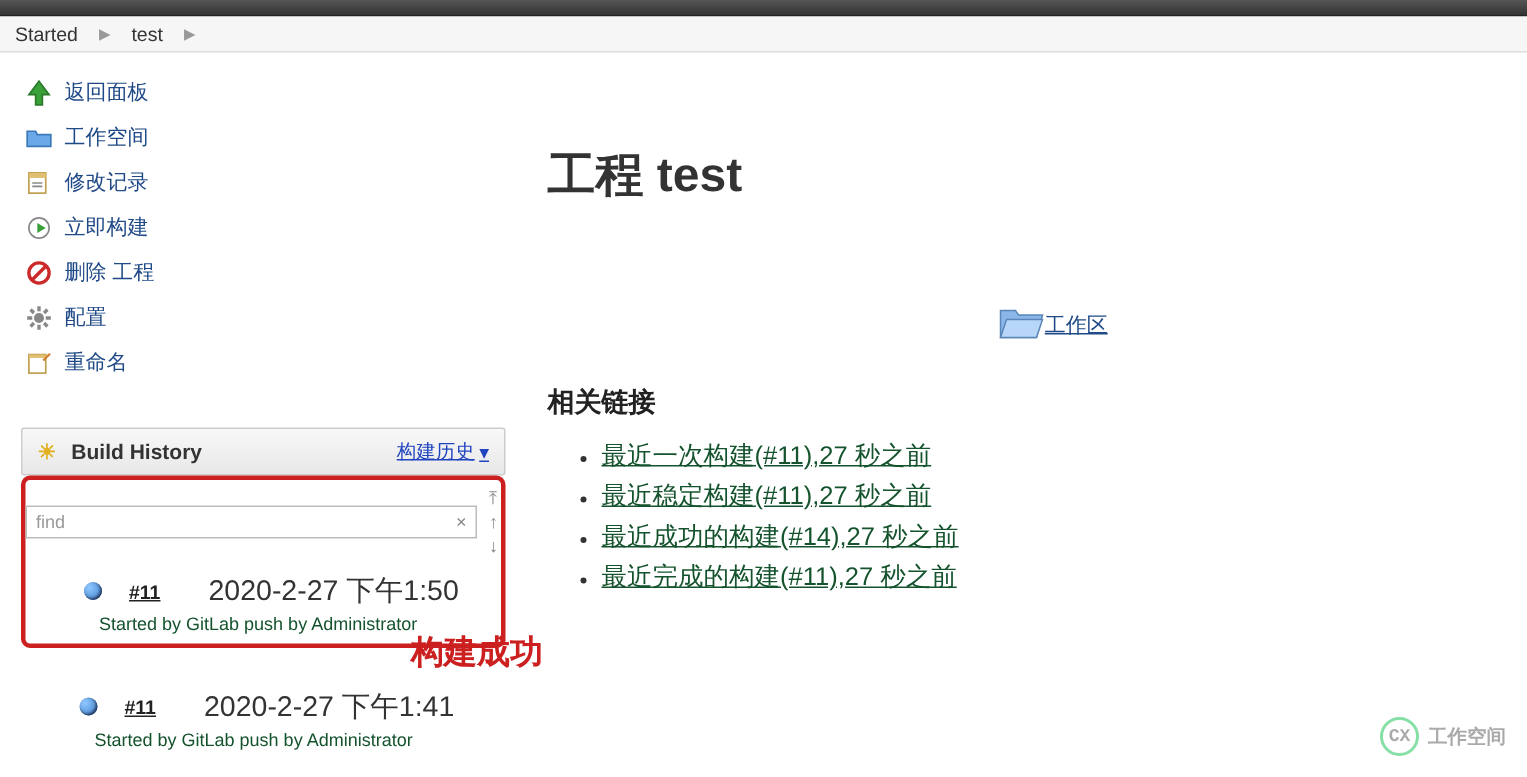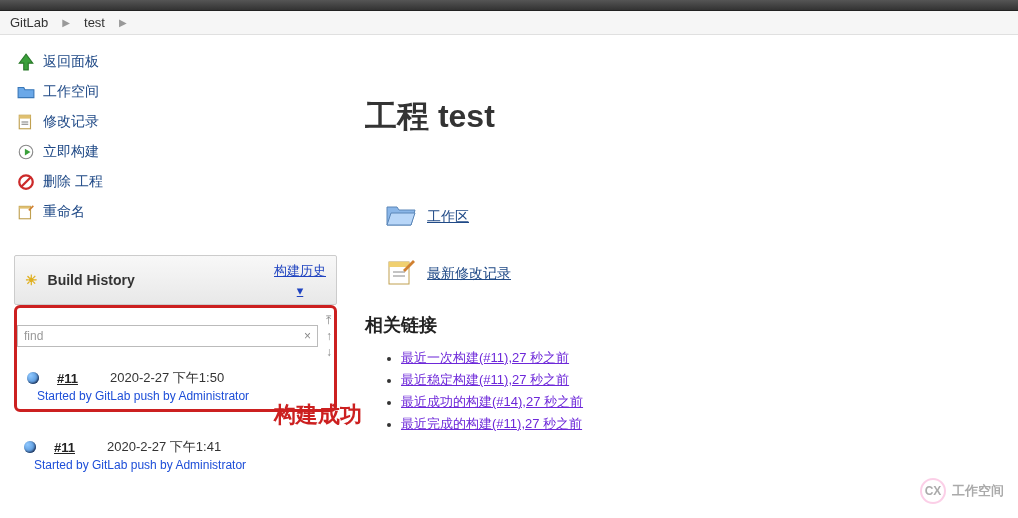--- a/index.html
+++ b/index.html
@@ -9,54 +9,54 @@
 .breadcrumb a { color:#333; text-decoration:none; }
 .breadcrumb .sep { color:#999; font-size:10px;}
 .layout { display:flex; }
 .sidebar { width: 345px; padding: 12px 8px 8px 14px; }
 .task { display:flex; align-items:center; gap:8px; padding:6px 3px; font-size:14px; color:#204a87; }
 .task a { color:#204a87; text-decoration:none; }
 .task-icon { width:18px; height:18px; display:inline-flex; align-items:center; justify-content:center; }
 .bh-panel { margin-top:28px; }
 .bh-header { background:linear-gradient(#f8f8f8,#e8e8e8); border:1px solid #ccc; padding:6px 10px; display:flex; align-items:center; justify-content:space-between; border-radius:2px;}
 .bh-title { font-weight:bold; color:#333; font-size:14px; display:flex; align-items:center; gap:10px;}
-.bh-trend { color:#2044c0; text-decoration:underline; font-size:13px; display:flex; align-items:center; gap:3px;flex-direction:column;}
+.bh-trend { color:#2044c0; text-decoration:underline; font-size:13px; display:flex; align-items:center; gap:3px;}
 .bh-find-row { display:flex; align-items:center; gap:6px; margin-top:3px;}
 .bh-find { flex:1; border:1px solid #bbb; padding:3px 6px; font-size:12px; color:#999; position:relative;}
 .bh-find .clear { position:absolute; right:6px; top:3px; color:#888;}
 .nav-arrows { display:flex; flex-direction:column; gap:2px; color:#888; font-size:12px; padding:2px;}
 .highlight-box { border:3px solid #cc2020; border-radius:6px; padding:0; margin-top:0;}
-.build-row { padding:8px 10px 2px 10px; }
-.build-row.started { padding-top:0; padding-bottom:6px; font-size:12px; color:#1d4ed8;padding-left:20px;}
+.build-row { padding:8px 10px 2px 10px;margin-left:29px; }
+.build-row.started { padding-top:0; padding-bottom:6px; font-size:12px; color:#14532d;padding-left:20px;}
 .build-line { display:flex; align-items:center; gap:18px; }
 .orb { width:12px; height:12px; border-radius:50%; display:inline-block; }
 .orb-blue { background: radial-gradient(circle at 30% 30%, #8fc8ff, #3b7dc7); box-shadow:inset -1px -1px 2px #235; }
 .build-num { font-weight:bold; text-decoration:underline; color:#222; font-size:13px;}
-.build-time { color:#333; font-size:13px; margin-left:14px;}
+.build-time { color:#333; font-size:19px; margin-left:14px;}
 .annot { color:#cc2020; font-size:22px; font-weight:bold; position:relative; left:260px; top:-12px;}
 .main { flex:1; padding:20px 0 0 20px; }
 .page-title { font-size:32px; font-weight:bold; color:#333; margin:40px 0 40px 0;}
 .main-links { margin-left:20px; margin-top:60px;}
-.main-link-row { display:flex; align-items:center; gap:10px; margin:10px 0 22px 0; }
+.main-link-row { display:flex; align-items:center; margin:10px 0 22px 0;justify-content:center; }
 .main-link-row a { color:#204a87; text-decoration:underline; font-size:14px;}
 .folder-icon svg, .recent-icon svg { width:32px; height:32px; }
 .subheading { font-size:18px; font-weight:bold; color:#222; margin:18px 0 12px 0;}
 .rel-list { margin-left:36px; list-style: disc; }
 .rel-list li { margin:4px 0; }
-.rel-list a { color:#6d28d9; text-decoration:underline; font-size:13px;text-align:center;}
+.rel-list a { color:#14532d; text-decoration:underline; font-size:17px;text-align:center;}
 .watermark { position:absolute; right:14px; bottom:14px; opacity:0.55; display:flex; align-items:center; gap:6px; font-size:13px; color:#666; font-weight:bold;}
-.watermark .cx { width:26px; height:26px; border:2px solid #f9a8d4; border-radius:50%; display:flex; align-items:center; justify-content:center; font-size:12px;}
+.watermark .cx { width:26px; height:26px; border:2px solid #22c55e; border-radius:50%; display:flex; align-items:center; justify-content:center; font-size:12px;font-family:Liberation Mono, monospace;}
 </style>
 </head>
 <body>
 
 <div class="topbar"></div>
 
 <div class="breadcrumb">
-  <a href="#">GitLab</a>
+  <a href="#">Started</a>
   <span class="sep">▶</span>
   <a href="#">test</a>
   <span class="sep">▶</span>
 </div>
 
 <div class="layout">
   <div class="sidebar">
 
     <div class="task">
       <span class="task-icon">
@@ -95,20 +95,38 @@
       <a href="#">立即构建</a>
     </div>
     <div class="task">
       <span class="task-icon">
         <svg viewBox="0 0 16 16">
             <circle cx="8" cy="8" r="6" fill="none" stroke="#cc2a2a" stroke-width="2"></circle>
             <line x1="4" y1="12" x2="12" y2="4" stroke="#cc2a2a" stroke-width="2"></line>
           </svg>
       </span>
       <a href="#">删除 工程</a>
+    </div>
+    <div class="task">
+      <span class="task-icon">
+        <svg viewBox="0 0 16 16">
+            <circle cx="8" cy="8" r="3" fill="#888"></circle>
+            <g stroke="#888" stroke-width="2">
+              <line x1="8" y1="1" x2="8" y2="4"></line>
+              <line x1="8" y1="12" x2="8" y2="15"></line>
+              <line x1="1" y1="8" x2="4" y2="8"></line>
+              <line x1="12" y1="8" x2="15" y2="8"></line>
+              <line x1="3" y1="3" x2="5" y2="5"></line>
+              <line x1="11" y1="11" x2="13" y2="13"></line>
+              <line x1="3" y1="13" x2="5" y2="11"></line>
+              <line x1="11" y1="5" x2="13" y2="3"></line>
+            </g>
+          </svg>
+      </span>
+      <a href="#">配置</a>
     </div>
     <div class="task">
       <span class="task-icon">
         <svg viewBox="0 0 16 16">
             <rect x="2" y="3" width="10" height="11" fill="#fff" stroke="#c0a050"></rect>
             <rect x="2" y="3" width="10" height="2" fill="#e0c070"></rect>
             <path d="M10 6 L14 2 L15 3 L11 7 Z" fill="#d08030"></path>
           </svg>
       </span>
       <a href="#">重命名</a>
@@ -169,32 +187,20 @@
     <div class="main-links">
       <div class="main-link-row">
         <span class="folder-icon">
           <svg viewBox="0 0 32 32">
               <path d="M2 8 L12 8 L14 11 L30 11 L26 26 L2 26 Z" fill="#8ab6e8" stroke="#5a86b8"></path>
               <path d="M6 14 L30 14 L26 26 L2 26 Z" fill="#b8d6f8" stroke="#5a86b8"></path>
             </svg>
         </span>
         <a href="#">工作区</a>
       </div>
-      <div class="main-link-row">
-        <span class="recent-icon">
-          <svg viewBox="0 0 32 32">
-              <rect x="4" y="6" width="20" height="22" fill="#fff" stroke="#c0a050"></rect>
-              <rect x="4" y="6" width="20" height="5" fill="#f0d070"></rect>
-              <line x1="8" y1="16" x2="20" y2="16" stroke="#888"></line>
-              <line x1="8" y1="20" x2="20" y2="20" stroke="#888"></line>
-              <path d="M18 14 L28 4 L30 6 L20 16 Z" fill="#d08030"></path>
-            </svg>
-        </span>
-        <a href="#">最新修改记录</a>
-      </div>
     </div>
 
     <div class="subheading">相关链接</div>
     <ul class="rel-list">
       <li><a href="#">最近一次构建(#11),27 秒之前</a></li>
       <li><a href="#">最近稳定构建(#11),27 秒之前</a></li>
       <li><a href="#">最近成功的构建(#14),27 秒之前</a></li>
       <li><a href="#">最近完成的构建(#11),27 秒之前</a></li>
     </ul>
   </div>

